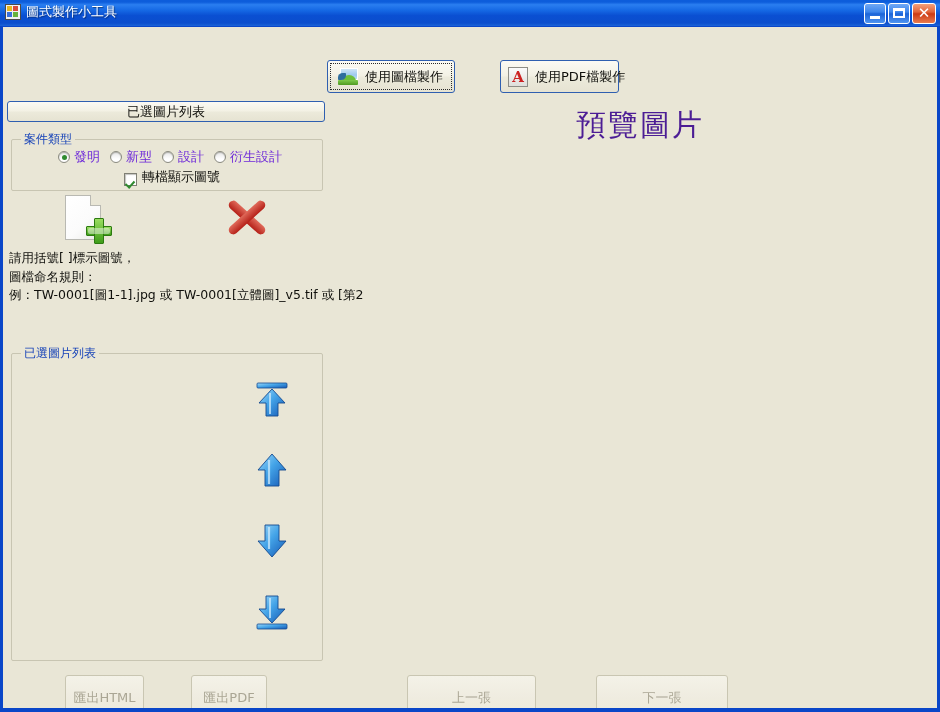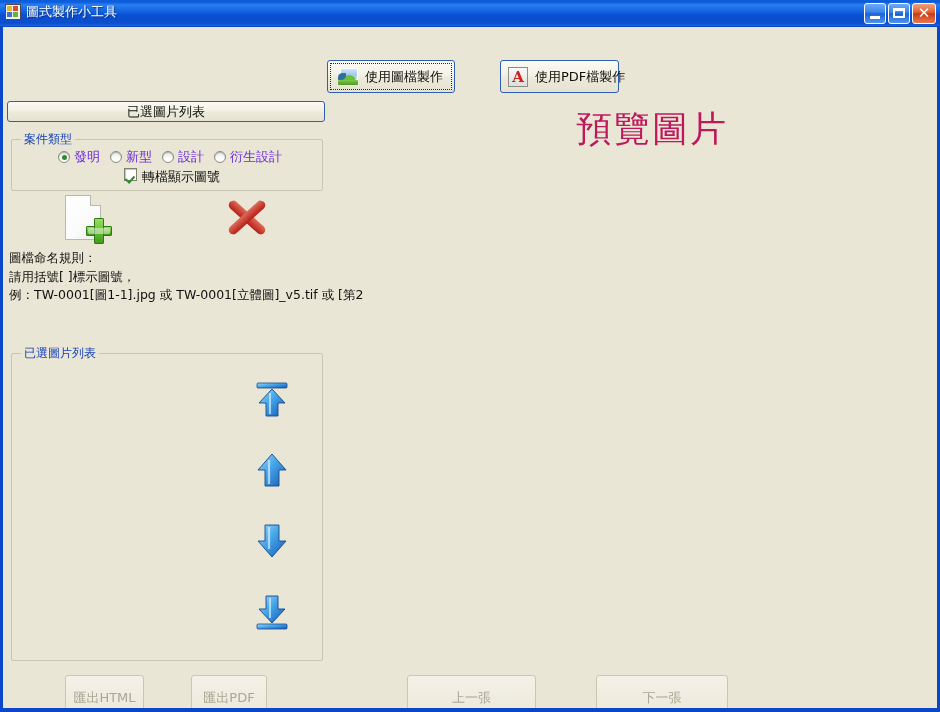--- a/index.html
+++ b/index.html
@@ -266,21 +266,21 @@
     position: absolute;
     left: 2.5px; top: 2.5px;
     width: 5px; height: 5px;
     border-radius: 50%;
     background: #2f8a2f;
   }
   #checkbox-row {
     position: absolute;
     left: 112px; top: 28px;
     display: flex;
-    align-items: flex-start;
+    align-items: flex-end;
     gap: 5px;
   }
   .chk-box {
     width: 13px; height: 13px;
     background: #ffffff;
     border: 1px solid #7f7f74;
     box-shadow: inset 1px 1px 1px rgba(120,120,110,0.45);
     position: relative;
     box-sizing: border-box;
     flex: 0 0 auto;
@@ -390,22 +390,22 @@
   
   #btn-export-html { left: 62px; top: 648px; width: 79px; height: 45px; }
   #btn-export-pdf  { left: 188px; top: 648px; width: 76px; height: 45px; }
   #btn-prev        { left: 404px; top: 648px; width: 129px; height: 45px; }
   #btn-next        { left: 593px; top: 648px; width: 132px; height: 45px; }
   
   #preview-title {
     position: absolute;
     left: 573px; top: 78px;
     font-family: "DejaVu Serif", "Liberation Serif", serif;
-    font-size: 36px;
-    color: #be185d;
+    font-size: 30px;
+    color: #4c1d95;
     letter-spacing: 2px;
     white-space: nowrap;
   }
   #preview-area {
     position: absolute;
     left: 340px; top: 120px;
     width: 585px; height: 505px;
   }
 </style>
 </head>
@@ -502,22 +502,22 @@
         <span class="inner"></span>
       </span>
     </div>
 
     <div id="icon-delete">
       <span class="stroke s1"></span>
       <span class="stroke s2"></span>
     </div>
 
     <div id="naming-rules">
+      <div>請用括號[ ]標示圖號，</div>
       <div>圖檔命名規則：</div>
-      <div>請用括號[ ]標示圖號，</div>
       <div>例：TW-0001[圖1-1].jpg 或 TW-0001[立體圖]_v5.tif 或 [第2</div>
     </div>
 
     <div class="groupbox" id="gb-selected">
       <span class="gb-title">已選圖片列表</span>
 
       <div class="arrow-btn" id="arrow-top">
         <svg class="arrow-shape" viewBox="0 0 40 40">
           <defs>
             <linearGradient id="gtop" x1="0" y1="0" x2="1" y2="1">

